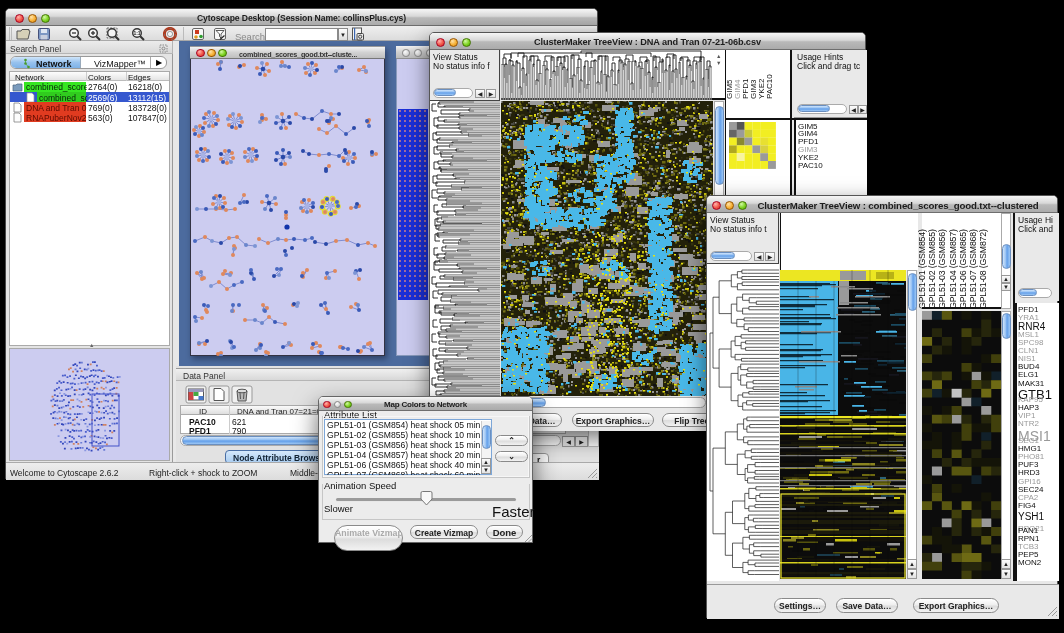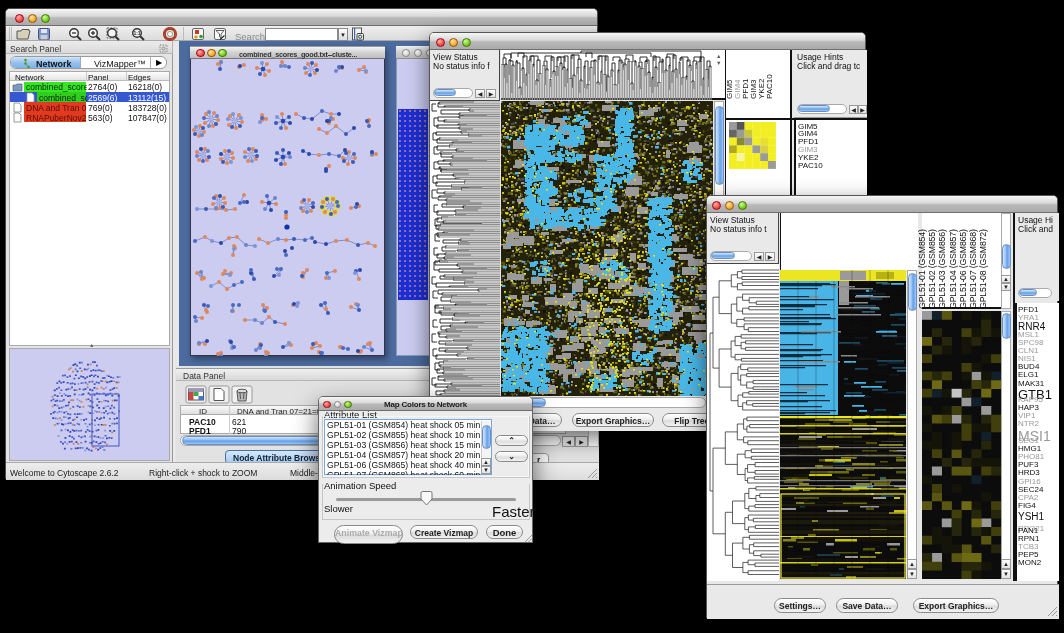--- a/index.html
+++ b/index.html
@@ -17,20 +17,21 @@
 .sbthumbv{position:absolute;border-radius:999px;background:linear-gradient(90deg,#cfe4fb,#8fbdf2 45%,#5f9ce8 55%,#9cc7f5);border:1px solid #6a8fc0;}
 .lbl{position:absolute;white-space:nowrap;}
 .vlbl{position:absolute;white-space:nowrap;transform:rotate(-90deg);transform-origin:left bottom;}
 </style></head>
 <body>
 <div class="win" style="left:5px;top:8px;width:593px;height:471px;background:#e8e8e8;border:1px solid #4a4a4a;border-radius:5px 5px 0 0">
     <div class="tbar" style="height:17px;border-radius:4px 4px 0 0"></div>
     <div class="light r" style="left:9px;top:4.5px;width:9px;height:9px"></div>
     <div class="light o" style="left:22px;top:4.5px;width:9px;height:9px"></div>
     <div class="light g" style="left:35px;top:4.5px;width:9px;height:9px"></div>
+    <div class="ttext" style="top:3.5px;font-size:8.6px;letter-spacing:-.1px">Cytoscape Desktop (Session Name: collinsPlus.cys)</div>
     <div class="abs" style="left:0;top:17px;width:100%;height:15px;background:linear-gradient(#efefef,#dcdcdc);border-bottom:1px solid #a9a9a9"></div>
     <div class="abs" style="left:3px;top:18px;width:1px;height:13px;background:#bbb"></div>
     <div class="abs" style="left:5px;top:18px;width:1px;height:13px;background:#bbb"></div>
     <svg class="abs" style="left:10px;top:18px" width="15" height="14" viewBox="0 0 15 14">
       <path d="M1 4 L5 4 L6 2.5 L13 2.5 L13 4 L14 4 L12 12 L1 12 Z" fill="#d6d0b8" stroke="#555" stroke-width="1"></path>
     </svg>
     <svg class="abs" style="left:31px;top:18px" width="15" height="14" viewBox="0 0 15 14">
       <rect x="1.5" y="1.5" width="11" height="11" rx="1" fill="#7d97c3" stroke="#44507a"></rect>
       <rect x="4" y="2" width="6" height="4" fill="#dfe6f2"></rect>
       <rect x="3.5" y="8" width="7" height="4.5" fill="#c8cede"></rect>
@@ -97,21 +98,21 @@
       <circle cx="5.5" cy="9" r="1.3" fill="#4a9c2d"></circle>
       <path d="M2.5 2 L2.5 5.5 L5.5 9" stroke="#4a9c2d" fill="none" stroke-width=".7"></path>
     </svg>
     <div class="lbl" style="left:30px;top:50px;font-size:9px;font-weight:bold;color:#111">Network</div>
     <div class="lbl" style="left:88px;top:50px;font-size:9px;color:#111">VizMapper™</div>
     <div class="abs" style="left:144px;top:48px;width:1px;height:11px;background:#aaa"></div>
     <div class="lbl" style="left:150px;top:48.5px;font-size:8px;color:#000">▶</div>
     <div class="abs" style="left:3px;top:62px;width:161px;height:275px;background:#fff;border:1px solid #aaa"></div>
     <div class="abs" style="left:4px;top:63px;width:159px;height:9px;background:linear-gradient(#fdfdfd,#e4e4e4);border-bottom:1px solid #bbb"></div>
     <div class="lbl" style="left:9px;top:64px;font-size:8px;color:#111">Network</div>
-    <div class="lbl" style="left:82px;top:64px;font-size:8px;color:#111">Panel</div>
+    <div class="lbl" style="left:82px;top:64px;font-size:8px;color:#111">Colors</div>
     <div class="lbl" style="left:122px;top:64px;font-size:8px;color:#111">Edges</div>
     <div class="abs" style="left:80px;top:63px;width:1px;height:9px;background:#ccc"></div>
     <div class="abs" style="left:120px;top:63px;width:1px;height:9px;background:#ccc"></div>
     <div class="abs" style="left:18px;top:72.5px;width:62px;height:10.2px;background:#36e622"></div>
     <svg class="abs" style="left:6px;top:72.5px" width="11" height="11">
       <path d="M1 3 L4 3 L5 2 L10 2 L10 9 L1 9 Z" fill="#7b9bbd" stroke="#47617c" stroke-width=".7"></path>
     </svg>
     <div class="lbl" style="left:20px;top:73.3px;font-size:8.5px;color:#07210a;max-width:61px;overflow:hidden">combined_scores_</div>
     <div class="lbl" style="left:82px;top:73.3px;font-size:8.5px;color:#111">2764(0)</div>
     <div class="lbl" style="left:122px;top:73.3px;font-size:8.5px;color:#111">16218(0)</div>
@@ -586,20 +587,21 @@
     <div class="lbl" style="left:284px;top:459px;font-size:8.5px;color:#222">Middle-</div>
     <svg class="abs" style="left:581px;top:459px" width="11" height="11">
       <path d="M10 1 L1 10 M10 5 L5 10 M10 9 L9 10" stroke="#999" stroke-width="1"></path>
     </svg>
   </div>
 <div class="win" style="left:429px;top:32px;width:437px;height:398px;background:#e8e8e8;border:1px solid #555;border-radius:5px 5px 0 0">
     <div class="tbar" style="height:17px;border-radius:4px 4px 0 0"></div>
     <div class="light r" style="left:6px;top:4.5px;width:9px;height:9px"></div>
     <div class="light o" style="left:19px;top:4.5px;width:9px;height:9px"></div>
     <div class="light g" style="left:32px;top:4.5px;width:9px;height:9px"></div>
+    <div class="ttext" style="top:3.5px;font-size:9.2px;letter-spacing:-.1px">ClusterMaker TreeView : DNA and Tran 07-21-06b.csv</div>
     <div class="abs" style="left:0px;top:17px;width:70px;height:51px;background:#e9e9e9;border-right:1px solid #444;border-bottom:1px solid #444"></div>
     <div class="lbl" style="left:3px;top:19px;font-size:8.5px;color:#111">View Status</div>
     <div class="lbl" style="left:3px;top:28px;font-size:8.5px;color:#111">No status info f</div>
     <div class="sbtrack" style="left:3px;top:55px;width:40px;height:10px"></div>
     <div class="sbthumb" style="left:4px;top:56px;width:22px;height:7px"></div>
     <div class="abs" style="left:45px;top:56px;width:10px;height:9px;background:linear-gradient(#fdfdfd,#e2e2e2);border:1px solid #999;font-size:6px;line-height:8px;text-align:center;color:#222">◀</div>
     <div class="abs" style="left:56px;top:56px;width:10px;height:9px;background:linear-gradient(#fdfdfd,#e2e2e2);border:1px solid #999;font-size:6px;line-height:8px;text-align:center;color:#222">▶</div>
     <div class="abs" style="left:71px;top:17px;width:212px;height:50px;background:#fff;border-bottom:2px solid #111"></div>
     <svg class="abs" style="left:71px;top:17px" width="212" height="50" viewBox="0 0 212 50">
       <path stroke="#8e8e8e" stroke-width="1.1" fill="none" d="M1.0 15V50M2.7 28V50M4.4 17V50M6.1 33V50M7.8 25V50M9.5 11V50M11.2 43V50M12.9 17V50M14.6 12V50M16.3 31V50M18.0 39V50M19.7 45V50M21.4 21V50M23.1 33V50M24.8 36V50M26.5 26V50M28.2 24V50M29.9 12V50M31.6 17V50M33.3 17V50M35.0 35V50M36.7 32V50M38.4 31V50M40.1 24V50M41.8 16V50M43.5 35V50M45.2 21V50M46.9 21V50M48.6 37V50M50.3 30V50M52.0 24V50M53.7 26V50M55.4 17V50M57.1 26V50M58.8 16V50M60.5 20V50M62.2 20V50M63.9 37V50M65.6 33V50M67.3 21V50M69.0 29V50M70.7 37V50M72.4 38V50M74.1 27V50M75.8 24V50M77.5 18V50M79.2 43V50M80.9 32V50M82.6 38V50M84.3 19V50M86.0 39V50M87.7 35V50M89.4 31V50M91.1 18V50M92.8 25V50M94.5 12V50M96.2 34V50M97.9 35V50M99.6 23V50M101.3 34V50M103.0 25V50M104.7 42V50M106.4 41V50M108.1 28V50M109.8 27V50M111.5 22V50M113.2 35V50M114.9 36V50M116.6 23V50M118.3 34V50M120.0 14V50M121.7 20V50M123.4 17V50M125.1 16V50M126.8 30V50M128.5 12V50M130.2 35V50M131.9 40V50M133.6 13V50M135.3 16V50M137.0 18V50M138.7 39V50M140.4 19V50M142.1 19V50M143.8 26V50M145.5 14V50M147.2 25V50M148.9 37V50M150.6 30V50M152.3 43V50M154.0 37V50M155.7 20V50M157.4 37V50M159.1 33V50M160.8 23V50M162.5 12V50M164.2 23V50M165.9 22V50M167.6 40V50M169.3 18V50M171.0 33V50M172.7 23V50M174.4 21V50M176.1 28V50M177.8 13V50M179.5 24V50M181.2 35V50M182.9 28V50M184.6 29V50M186.3 30V50M188.0 18V50M189.7 21V50M191.4 33V50M193.1 39V50M194.8 19V50M196.5 15V50M198.2 13V50M199.9 36V50M201.6 45V50M203.3 30V50M205.0 20V50M206.7 29V50M208.4 37V50M210.1 18V50"></path>
@@ -699,20 +701,21 @@
     <div class="lbl" style="left:368px;top:119.7px;font-size:8px;color:#111">YKE2</div>
     <div class="lbl" style="left:368px;top:127.5px;font-size:8px;color:#111">PAC10</div>
     <div class="lbl" style="left:286px;top:20px;font-size:5.5px;color:#555">▲</div>
     <div class="lbl" style="left:286px;top:27px;font-size:5.5px;color:#555">▼</div>
   </div>
 <div class="win" style="left:706px;top:195px;width:352px;height:423px;background:#e8e8e8;border:1px solid #555;border-radius:5px 5px 0 0">
     <div class="tbar" style="height:17px;border-radius:4px 4px 0 0"></div>
     <div class="light r" style="left:5px;top:4.5px;width:9px;height:9px"></div>
     <div class="light o" style="left:18px;top:4.5px;width:9px;height:9px"></div>
     <div class="light g" style="left:31px;top:4.5px;width:9px;height:9px"></div>
+    <div class="ttext" style="top:4px;font-size:9.7px;letter-spacing:-.15px;padding-left:32px">ClusterMaker TreeView : combined_scores_good.txt--clustered</div>
     <div class="abs" style="left:0px;top:17px;width:72px;height:51px;background:#e9e9e9;border-right:1px solid #444;border-bottom:1px solid #444"></div>
     <div class="lbl" style="left:3px;top:19px;font-size:8.5px;color:#111">View Status</div>
     <div class="lbl" style="left:3px;top:28px;font-size:8.5px;color:#111">No status info t</div>
     <div class="sbtrack" style="left:3px;top:55px;width:42px;height:10px"></div>
     <div class="sbthumb" style="left:4px;top:56px;width:24px;height:7px"></div>
     <div class="abs" style="left:47px;top:56px;width:10px;height:9px;background:linear-gradient(#fdfdfd,#e2e2e2);border:1px solid #999;font-size:6px;line-height:8px;text-align:center;color:#222">◀</div>
     <div class="abs" style="left:58px;top:56px;width:10px;height:9px;background:linear-gradient(#fdfdfd,#e2e2e2);border:1px solid #999;font-size:6px;line-height:8px;text-align:center;color:#222">▶</div>
     <div class="abs" style="left:0px;top:68px;width:72px;height:317px;background:#fff"></div>
     <svg class="abs" style="left:0px;top:68px" width="72" height="317" viewBox="0 0 72 317">
       <path stroke="#1a1a1a" stroke-width=".7" fill="none" d="M40.4 6.0H72M40.4 9.3H72M34.9 6.0H40.4M34.9 9.3H40.4M34.9 6.0V9.3M40.9 12.5H72M40.9 15.5H72M34.9 12.5H40.9M34.9 15.5H40.9M34.9 12.5V15.5M30.4 7.6H34.9M30.4 14.0H34.9M30.4 7.6V14.0M38.4 18.0H72M38.4 21.5H72M35.2 18.0H38.4M35.2 21.5H38.4M35.2 18.0V21.5M35.2 25.8H72M30.4 19.7H35.2M30.4 25.8H35.2M30.4 19.7V25.8M24.3 10.8H30.4M24.3 22.8H30.4M24.3 10.8V22.8M42.2 30.1H72M49.3 33.7H72M52.8 37.2H72M52.8 40.4H72M49.3 37.2H52.8M49.3 40.4H52.8M49.3 37.2V40.4M42.2 33.7H49.3M42.2 38.8H49.3M42.2 33.7V38.8M35.6 30.1H42.2M35.6 36.3H42.2M35.6 30.1V36.3M47.9 42.6H72M47.9 45.8H72M41.9 42.6H47.9M41.9 45.8H47.9M41.9 42.6V45.8M41.9 50.0H72M35.6 44.2H41.9M35.6 50.0H41.9M35.6 44.2V50.0M29.8 33.2H35.6M29.8 47.1H35.6M29.8 33.2V47.1M44.8 53.9H72M44.8 56.9H72M37.1 53.9H44.8M37.1 56.9H44.8M37.1 53.9V56.9M41.3 59.9H72M46.9 63.7H72M46.9 67.5H72M41.3 63.7H46.9M41.3 67.5H46.9M41.3 63.7V67.5M37.1 59.9H41.3M37.1 65.6H41.3M37.1 59.9V65.6M29.8 55.4H37.1M29.8 62.7H37.1M29.8 55.4V62.7M24.3 40.1H29.8M24.3 59.1H29.8M24.3 40.1V59.1M12.1 16.8H24.3M12.1 49.6H24.3M12.1 16.8V49.6M40.1 70.7H72M40.1 74.1H72M34.1 70.7H40.1M34.1 74.1H40.1M34.1 70.7V74.1M41.8 76.8H72M41.8 79.8H72M38.6 76.8H41.8M38.6 79.8H41.8M38.6 76.8V79.8M45.0 83.3H72M45.0 86.4H72M38.6 83.3H45.0M38.6 86.4H45.0M38.6 83.3V86.4M34.1 78.3H38.6M34.1 84.8H38.6M34.1 78.3V84.8M28.1 72.4H34.1M28.1 81.6H34.1M28.1 72.4V81.6M34.5 90.4H72M41.7 94.4H72M41.7 97.2H72M34.5 94.4H41.7M34.5 97.2H41.7M34.5 94.4V97.2M28.1 90.4H34.5M28.1 95.8H34.5M28.1 90.4V95.8M24.1 77.0H28.1M24.1 93.1H28.1M24.1 77.0V93.1M40.8 100.1H72M47.2 103.9H72M47.2 107.2H72M40.8 103.9H47.2M40.8 107.2H47.2M40.8 103.9V107.2M33.7 100.1H40.8M33.7 105.6H40.8M33.7 100.1V105.6M46.9 109.5H72M46.9 112.6H72M39.7 109.5H46.9M39.7 112.6H46.9M39.7 109.5V112.6M50.8 116.4H72M50.8 119.7H72M46.1 116.4H50.8M46.1 119.7H50.8M46.1 116.4V119.7M53.7 122.8H72M53.7 125.4H72M46.1 122.8H53.7M46.1 125.4H53.7M46.1 122.8V125.4M39.7 118.0H46.1M39.7 124.1H46.1M39.7 118.0V124.1M33.7 111.0H39.7M33.7 121.1H39.7M33.7 111.0V121.1M31.0 102.8H33.7M31.0 116.1H33.7M31.0 102.8V116.1M46.6 127.5H72M46.6 130.1H72M41.8 127.5H46.6M41.8 130.1H46.6M41.8 127.5V130.1M41.8 133.2H72M35.7 128.8H41.8M35.7 133.2H41.8M35.7 128.8V133.2M45.7 136.7H72M53.0 139.5H72M53.0 142.3H72M45.7 139.5H53.0M45.7 142.3H53.0M45.7 139.5V142.3M39.6 136.7H45.7M39.6 140.9H45.7M39.6 136.7V140.9M39.6 146.0H72M35.7 138.8H39.6M35.7 146.0H39.6M35.7 138.8V146.0M31.0 131.0H35.7M31.0 142.4H35.7M31.0 131.0V142.4M24.1 109.4H31.0M24.1 136.7H31.0M24.1 109.4V136.7M12.1 85.0H24.1M12.1 123.1H24.1M12.1 85.0V123.1M6.0 33.2H12.1M6.0 104.1H12.1M6.0 33.2V104.1M43.3 153.1H72M43.3 156.7H72M39.9 153.1H43.3M39.9 156.7H43.3M39.9 153.1V156.7M48.1 160.5H72M48.1 163.7H72M42.7 160.5H48.1M42.7 163.7H48.1M42.7 160.5V163.7M42.7 168.2H72M39.9 162.1H42.7M39.9 168.2H42.7M39.9 162.1V168.2M36.6 154.9H39.9M36.6 165.2H39.9M36.6 154.9V165.2M40.8 172.9H72M46.9 176.7H72M46.9 180.7H72M40.8 176.7H46.9M40.8 180.7H46.9M40.8 176.7V180.7M36.6 172.9H40.8M36.6 178.7H40.8M36.6 172.9V178.7M30.3 160.0H36.6M30.3 175.8H36.6M30.3 160.0V175.8M49.4 185.0H72M49.4 188.5H72M44.3 185.0H49.4M44.3 188.5H49.4M44.3 185.0V188.5M51.6 192.3H72M51.6 195.3H72M44.3 192.3H51.6M44.3 195.3H51.6M44.3 192.3V195.3M38.1 186.7H44.3M38.1 193.8H44.3M38.1 186.7V193.8M53.3 198.5H72M53.3 202.7H72M48.1 198.5H53.3M48.1 202.7H53.3M48.1 198.5V202.7M51.5 206.5H72M51.5 210.1H72M48.1 206.5H51.5M48.1 210.1H51.5M48.1 206.5V210.1M40.6 200.6H48.1M40.6 208.3H48.1M40.6 200.6V208.3M52.4 212.6H72M52.4 215.3H72M47.3 212.6H52.4M47.3 215.3H52.4M47.3 212.6V215.3M47.3 219.0H72M40.6 213.9H47.3M40.6 219.0H47.3M40.6 213.9V219.0M38.1 204.5H40.6M38.1 216.5H40.6M38.1 204.5V216.5M30.3 190.2H38.1M30.3 210.5H38.1M30.3 190.2V210.5M18.3 167.9H30.3M18.3 200.4H30.3M18.3 167.9V200.4M55.7 222.7H72M55.7 226.0H72M48.9 222.7H55.7M48.9 226.0H55.7M48.9 222.7V226.0M56.8 229.6H72M56.8 233.5H72M52.8 229.6H56.8M52.8 233.5H56.8M52.8 229.6V233.5M52.8 237.4H72M48.9 231.5H52.8M48.9 237.4H52.8M48.9 231.5V237.4M41.8 224.4H48.9M41.8 234.5H48.9M41.8 224.4V234.5M53.1 240.6H72M53.1 243.6H72M48.0 240.6H53.1M48.0 243.6H53.1M48.0 240.6V243.6M48.0 247.1H72M41.8 242.1H48.0M41.8 247.1H48.0M41.8 242.1V247.1M37.8 229.4H41.8M37.8 244.6H41.8M37.8 229.4V244.6M46.4 251.0H72M51.5 254.3H72M51.5 257.8H72M46.4 254.3H51.5M46.4 257.8H51.5M46.4 254.3V257.8M41.4 251.0H46.4M41.4 256.1H46.4M41.4 251.0V256.1M55.2 261.3H72M55.2 264.5H72M48.3 261.3H55.2M48.3 264.5H55.2M48.3 261.3V264.5M48.3 268.3H72M41.4 262.9H48.3M41.4 268.3H48.3M41.4 262.9V268.3M37.8 253.6H41.4M37.8 265.6H41.4M37.8 253.6V265.6M25.5 237.0H37.8M25.5 259.6H37.8M25.5 237.0V259.6M49.1 271.3H72M49.1 275.2H72M42.4 271.3H49.1M42.4 275.2H49.1M42.4 271.3V275.2M53.8 278.9H72M53.8 282.6H72M46.7 278.9H53.8M46.7 282.6H53.8M46.7 278.9V282.6M53.9 286.8H72M57.1 290.2H72M57.1 293.1H72M53.9 290.2H57.1M53.9 293.1H57.1M53.9 290.2V293.1M46.7 286.8H53.9M46.7 291.6H53.9M46.7 286.8V291.6M42.4 280.7H46.7M42.4 289.2H46.7M42.4 280.7V289.2M35.9 273.3H42.4M35.9 285.0H42.4M35.9 273.3V285.0M48.0 296.1H72M50.5 299.0H72M50.5 302.4H72M48.0 299.0H50.5M48.0 302.4H50.5M48.0 299.0V302.4M41.1 296.1H48.0M41.1 300.7H48.0M41.1 296.1V300.7M47.5 306.7H72M47.5 310.5H72M41.1 306.7H47.5M41.1 310.5H47.5M41.1 306.7V310.5M35.9 298.4H41.1M35.9 308.6H41.1M35.9 298.4V308.6M25.5 279.1H35.9M25.5 303.5H35.9M25.5 279.1V303.5M18.3 248.3H25.5M18.3 291.3H25.5M18.3 248.3V291.3M6.0 184.1H18.3M6.0 269.8H18.3M6.0 184.1V269.8M3 69V227M3 69H6M3 227H6"></path>
@@ -852,18 +855,18 @@
     <div class="aquab" style="left:176px;top:38px;width:33px;height:11px;font-size:8px;line-height:10px">⌃</div>
     <div class="aquab" style="left:176px;top:54px;width:33px;height:11px;font-size:8px;line-height:9px">⌄</div>
     <div class="lbl" style="left:5px;top:83px;font-size:9.5px;color:#111">Animation Speed</div>
     <div class="abs" style="left:3px;top:87px;width:208px;height:36px;border:1px solid #c6c6c6;border-top:none"></div>
     <div class="abs" style="left:17px;top:101px;width:180px;height:2.5px;background:#9a9a9a;border-radius:2px;box-shadow:0 1px 0 #e8e8e8"></div>
     <svg class="abs" style="left:100px;top:94px" width="15" height="16">
       <path d="M2 2 Q2 .5 3.5 .5 L11.5 .5 Q13 .5 13 2 L13 8 L7.5 14 L2 8 Z" fill="#f8f8f8" stroke="#777"></path>
     </svg>
     <div class="lbl" style="left:5px;top:106px;font-size:9.5px;color:#111">Slower</div>
     <div class="lbl" style="left:173px;top:106px;font-size:15px;color:#111">Faster</div>
-    <div class="aquab" style="left:15px;top:128px;width:69px;height:19px;font-size:8.8px;line-height:14px;color:#aaa">Animate Vizmap</div>
+    <div class="aquab" style="left:15px;top:128px;width:69px;height:26px;font-size:8.8px;line-height:14px;color:#aaa">Animate Vizmap</div>
     <div class="aquab" style="left:91px;top:128px;width:68px;height:14px;font-size:8.5px;line-height:14px">Create Vizmap</div>
     <div class="aquab" style="left:167px;top:128px;width:37px;height:14px;font-size:9.5px;line-height:14px">Done</div>
     <svg class="abs" style="left:205px;top:137px" width="9" height="9">
       <path d="M8 1 L1 8 M8 4.5 L4.5 8" stroke="#999" stroke-width="1"></path>
     </svg>
   </div>
 </body></html>

